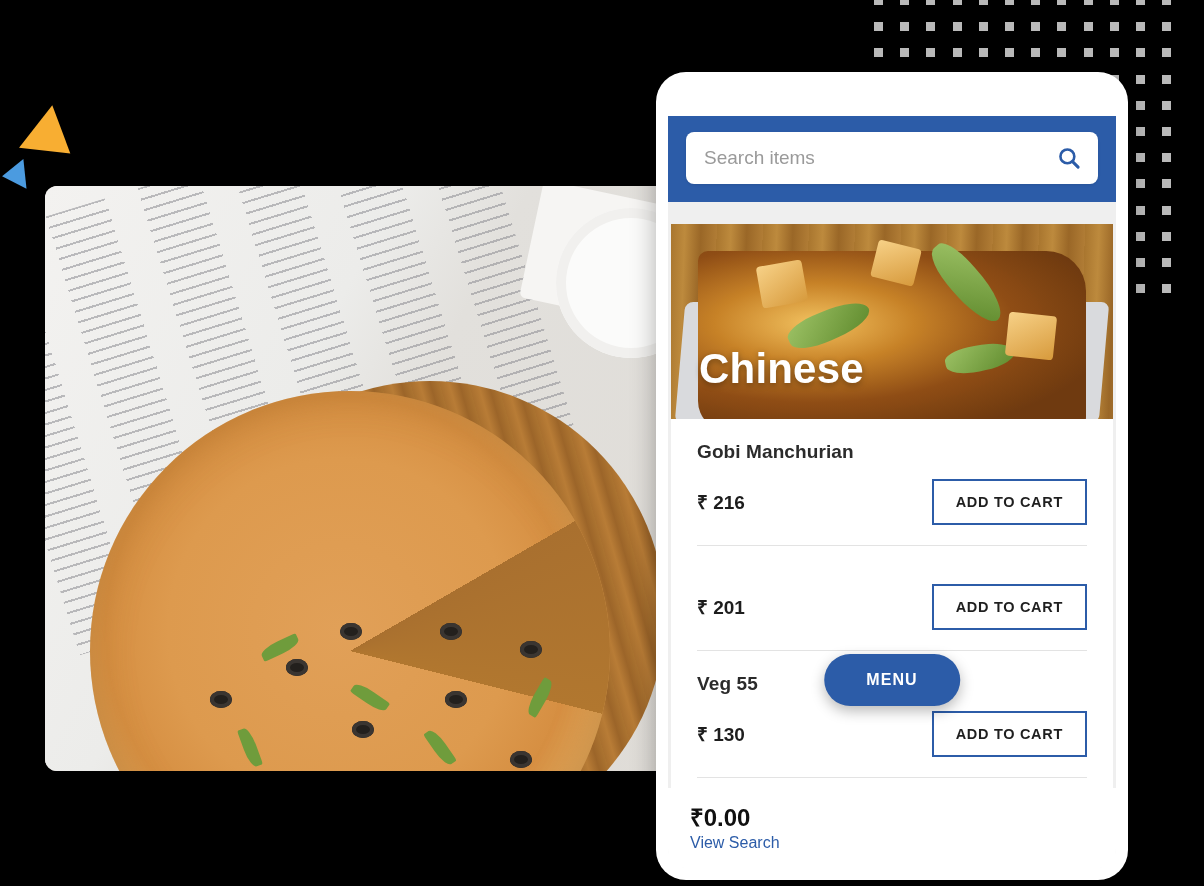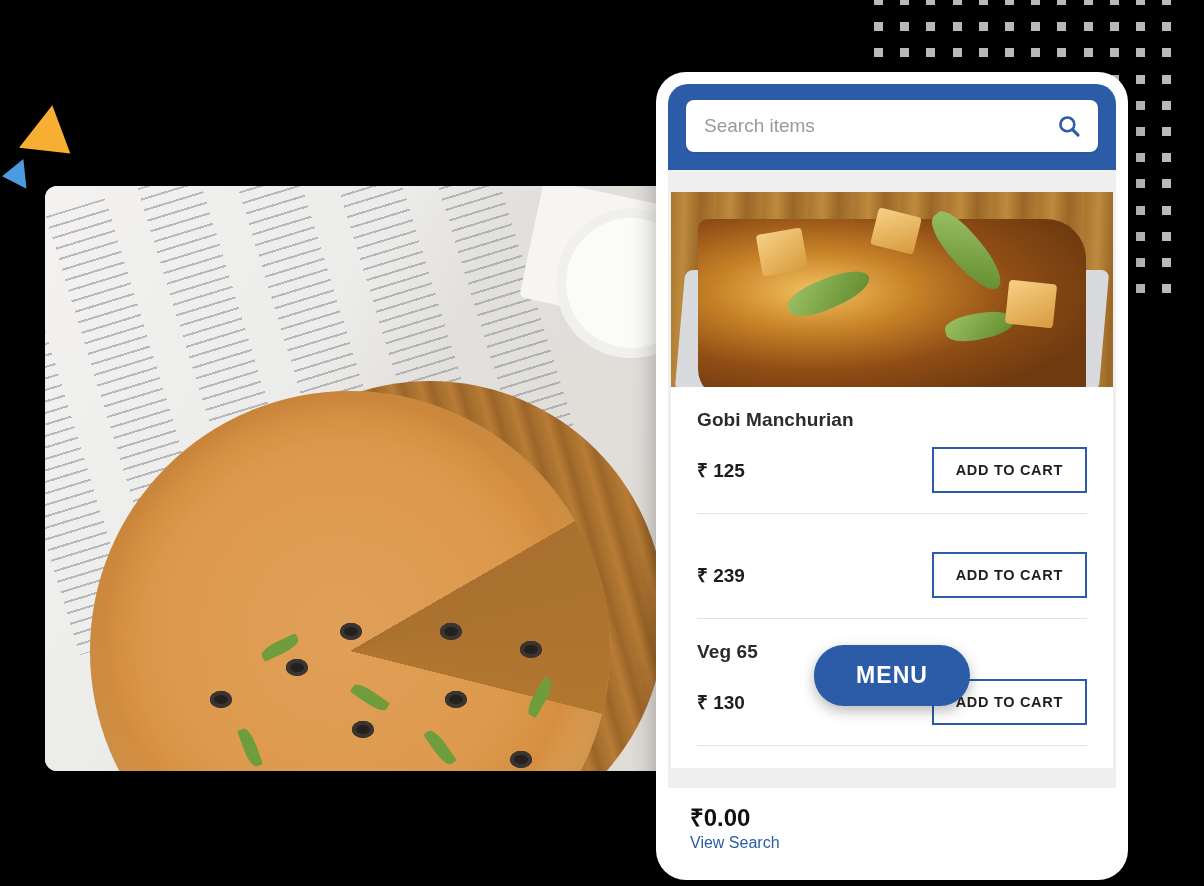--- a/index.html
+++ b/index.html
@@ -176,20 +176,21 @@
     background: #ffffff;
     display: flex;
     flex-direction: column;
   }
 
   
   .app-header {
     background: #2C5CA8;
     padding: 16px 18px 18px 18px;
     flex: 0 0 auto;
+    margin-top: 32px;
   }
   .search-box {
     background: #ffffff;
     border-radius: 8px;
     height: 52px;
     display: flex;
     align-items: center;
     padding: 0 16px 0 18px;
     box-shadow: 0 1px 3px rgba(0,0,0,.10);
   }
@@ -301,21 +302,21 @@
   .menu-fab {
     position: absolute;
     left: 50%;
     transform: translateX(-50%);
     bottom: 82px;
     background: #2C5CA8;
     color: #ffffff;
     border: none;
     border-radius: 30px;
     padding: 17px 42px;
-    font-size: 23px;
+    font-size: 16px;
     font-weight: 600;
     letter-spacing: 1.1px;
     cursor: pointer;
     box-shadow: 0 5px 14px rgba(0,0,0,.28);
     font-family: "Liberation Sans", sans-serif;
     z-index: 5;
   }
 
   
   .checkout-bar {
@@ -549,40 +550,41 @@
         <div class="category-card">
           <div class="category-banner">
             <div class="plate-w"></div>
             <div class="food"></div>
             <div class="chili" style="left:26%;top:44%;width:86px;height:30px;transform:rotate(-24deg);"></div>
             <div class="chili" style="left:56%;top:22%;width:96px;height:32px;transform:rotate(48deg);"></div>
             <div class="chili" style="left:62%;top:62%;width:70px;height:26px;transform:rotate(-12deg);"></div>
             <div class="cube" style="left:20%;top:20%;width:46px;height:42px;transform:rotate(-10deg);"></div>
             <div class="cube" style="left:46%;top:10%;width:44px;height:38px;transform:rotate(14deg);"></div>
             <div class="cube" style="left:76%;top:46%;width:48px;height:44px;transform:rotate(6deg);"></div>
+            <div class="category-title">Chinese</div>
           </div>
 
           <div class="items-list" id="itemsList">
               <div class="item-row">
                 <div class="item-name">Gobi Manchurian</div>
                 <div class="item-bottom">
-                  <div class="item-price">₹ 125</div>
+                  <div class="item-price">₹ 216</div>
                   <button class="add-to-cart">ADD TO CART</button>
                 </div>
               </div>
               <div class="divider"></div>
               <div class="item-row">
                 <div class="item-bottom">
-                  <div class="item-price">₹ 239</div>
+                  <div class="item-price">₹ 201</div>
                   <button class="add-to-cart">ADD TO CART</button>
                 </div>
               </div>
               <div class="divider"></div>
               <div class="item-row">
-                <div class="item-name">Veg 65</div>
+                <div class="item-name">Veg 55</div>
                 <div class="item-bottom">
                   <div class="item-price">₹ 130</div>
                   <button class="add-to-cart">ADD TO CART</button>
                 </div>
               </div>
               <div class="divider"></div>
               <div class="item-row"></div>
             </div>
         </div>
 

